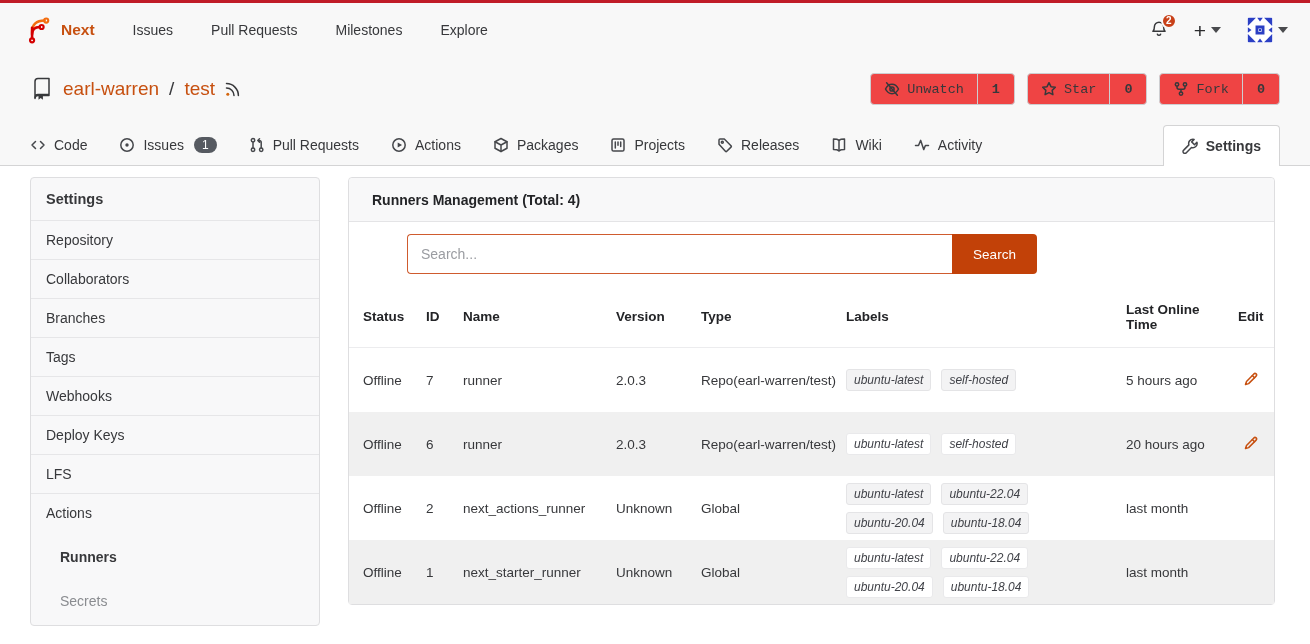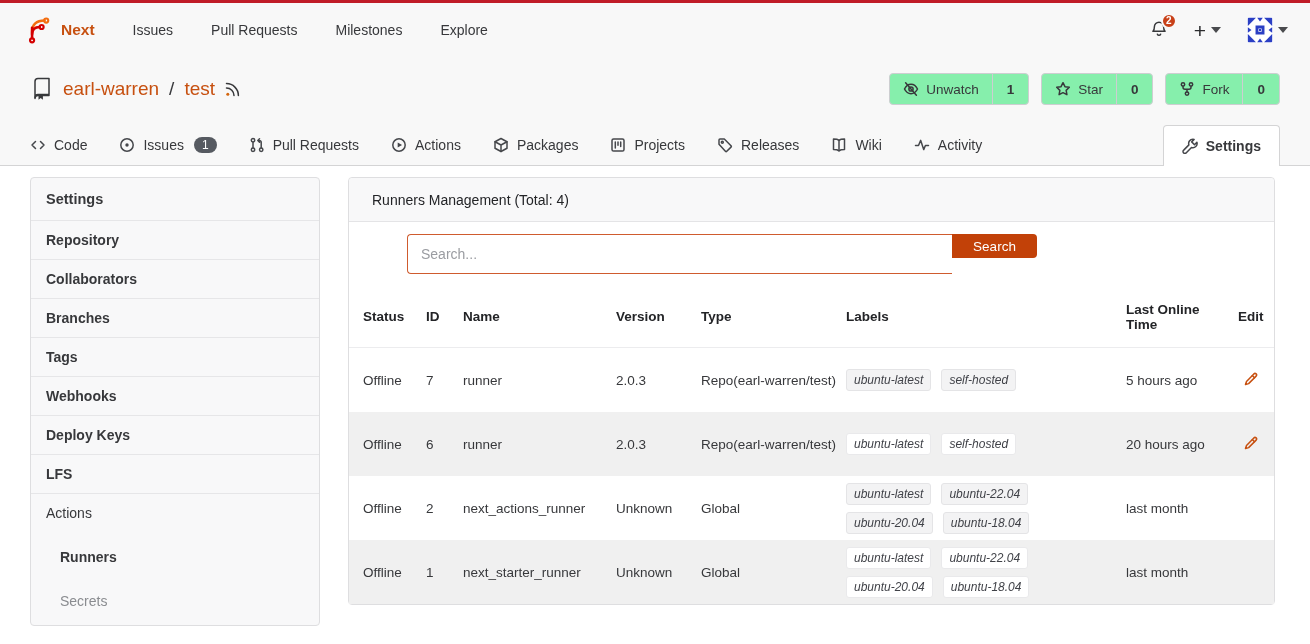--- a/index.html
+++ b/index.html
@@ -31,59 +31,59 @@
   .plus-glyph{font-size:21px; font-weight:400; color:#2b2c2e; line-height:1;}
   .caret{color:#4a4b4e;}
   .avatar{width:26px; height:26px; border-radius:3px; background:#fff; overflow:hidden;}
 
   
   .repo-header{background:var(--bg-top); display:flex; align-items:center; padding:16px 30px 20px; gap:10px;}
   .repo-title{display:flex; align-items:center; gap:9px; font-size:19px;}
   .repo-title .owner,.repo-title .rname{color:var(--link); cursor:pointer;}
   .repo-title .sep{color:var(--text); margin:0 1px;}
   .repo-actions{margin-left:auto; display:flex; gap:12px;}
-  .btn-group{display:flex; background:#86efac; border:1px solid var(--border); border-radius:4px; overflow:hidden; font-size:13.5px;}
+  .btn-group{display:flex; background:#ef4444; border:1px solid var(--border); border-radius:4px; overflow:hidden; font-size:13.5px;font-family:Liberation Mono, monospace;}
   .btn-group .part{display:flex; align-items:center; gap:7px; padding:7px 13px; cursor:pointer;}
   .btn-group .count{border-left:1px solid var(--border); font-weight:600; padding:7px 14px;}
 
   
   .tabs{background:var(--bg-top); display:flex; align-items:stretch; padding:0 30px;
     border-bottom:1px solid var(--tabborder); height:41px;}
   .tab{display:flex; align-items:center; gap:8px; margin-right:32px; font-size:14px; cursor:pointer; color:var(--text);}
   .tab .icn{color:#45474b;}
   .tab-badge{background:#565a61; color:#fff; font-size:12px; border-radius:9px; padding:1px 8px; margin-left:2px;}
   .tab-settings{margin-left:auto; margin-right:0; background:#fff; border:1px solid var(--tabborder);
     border-bottom:none; border-radius:4px 4px 0 0; padding:0 18px; font-weight:700; margin-bottom:-1px; position:relative; z-index:2;}
 
   
   .content{display:flex; align-items:flex-start; padding:11px 30px 0 30px; background:#fff;}
   .sidebar{width:290px; flex:none; border:1px solid var(--panelborder); border-radius:4px;
     background:#f8f8f9; overflow:hidden;}
   .side-title{padding:13px 15px; font-weight:700; font-size:14.5px; border-bottom:1px solid #e6e6e8;}
-  .side-item{padding:11px 15px; border-bottom:1px solid #e6e6e8; cursor:pointer;font-weight:bold;}
+  .side-item{padding:11px 15px; border-bottom:1px solid #e6e6e8; cursor:pointer;}
   .side-group{padding:11px 15px 16px;}
   .side-sub{padding:6px 0 0 14px;}
   .side-sub.active{font-weight:700;}
   .side-sub.inactive{color:var(--muted);}
   .side-sub{cursor:pointer;margin-top:22px;}
 
   
   .panel{margin-left:28px; width:927px; border:1px solid var(--panelborder); border-radius:4px; background:#fff;}
   .panel-header{display:flex; align-items:center; justify-content:space-between; height:44px;
     padding:0 14px; background:#f8f8f9; border-bottom:1px solid #e4e4e6; border-radius:4px 4px 0 0;}
-  .panel-title{font-weight:400; font-size:14px; color:#232427;padding-left:9px;}
+  .panel-title{font-weight:700; font-size:14px; color:#232427;padding-left:9px;}
   .create-btn{display:flex; align-items:center; gap:9px; background:var(--btn); color:#fff;
     border:none; border-radius:4px; padding:8px 13px; font-size:13px; cursor:pointer; font-family:inherit;}
   .create-btn .caret{color:#fff;}
 
   .search-row{display:flex; padding:12px 14px;}
   .search-input{width:545px; height:40px; border:1px solid #cf5b2e; border-right:none;
     border-radius:4px 0 0 4px; padding:0 13px; font-size:14px; font-family:inherit; color:var(--text); outline:none;margin-left:44px;}
   .search-input::placeholder{color:#9a9ca1;}
-  .search-btn{width:85px; height:24px; background:var(--btn); color:#fff; border:none;
+  .search-btn{width:85px; height:40px; background:var(--btn); color:#fff; border:none;
     border-radius:0 4px 4px 0; font-size:13.5px; cursor:pointer; font-family:inherit;}
 
   .runner-table{width:100%;}
   .trow{display:grid; grid-template-columns:63px 37px 153px 85px 145px 280px 112px 1fr;
     align-items:center; padding:0 14px; min-height:64px; font-size:13.5px;}
   .trow.head{min-height:62px; font-weight:700; color:#232427; border-bottom:1px solid #ececee;}
   .trow.striped{background:var(--stripe);}
   .cell{padding-right:8px;}
   .cell.labels{display:flex; flex-wrap:wrap; gap:7px 10px; max-width:200px; align-items:flex-end;font-style:italic;}
   .label-badge{background:#f3f3f4; border:1px solid #e4e4e6; border-radius:3px; padding:3px 7px;

